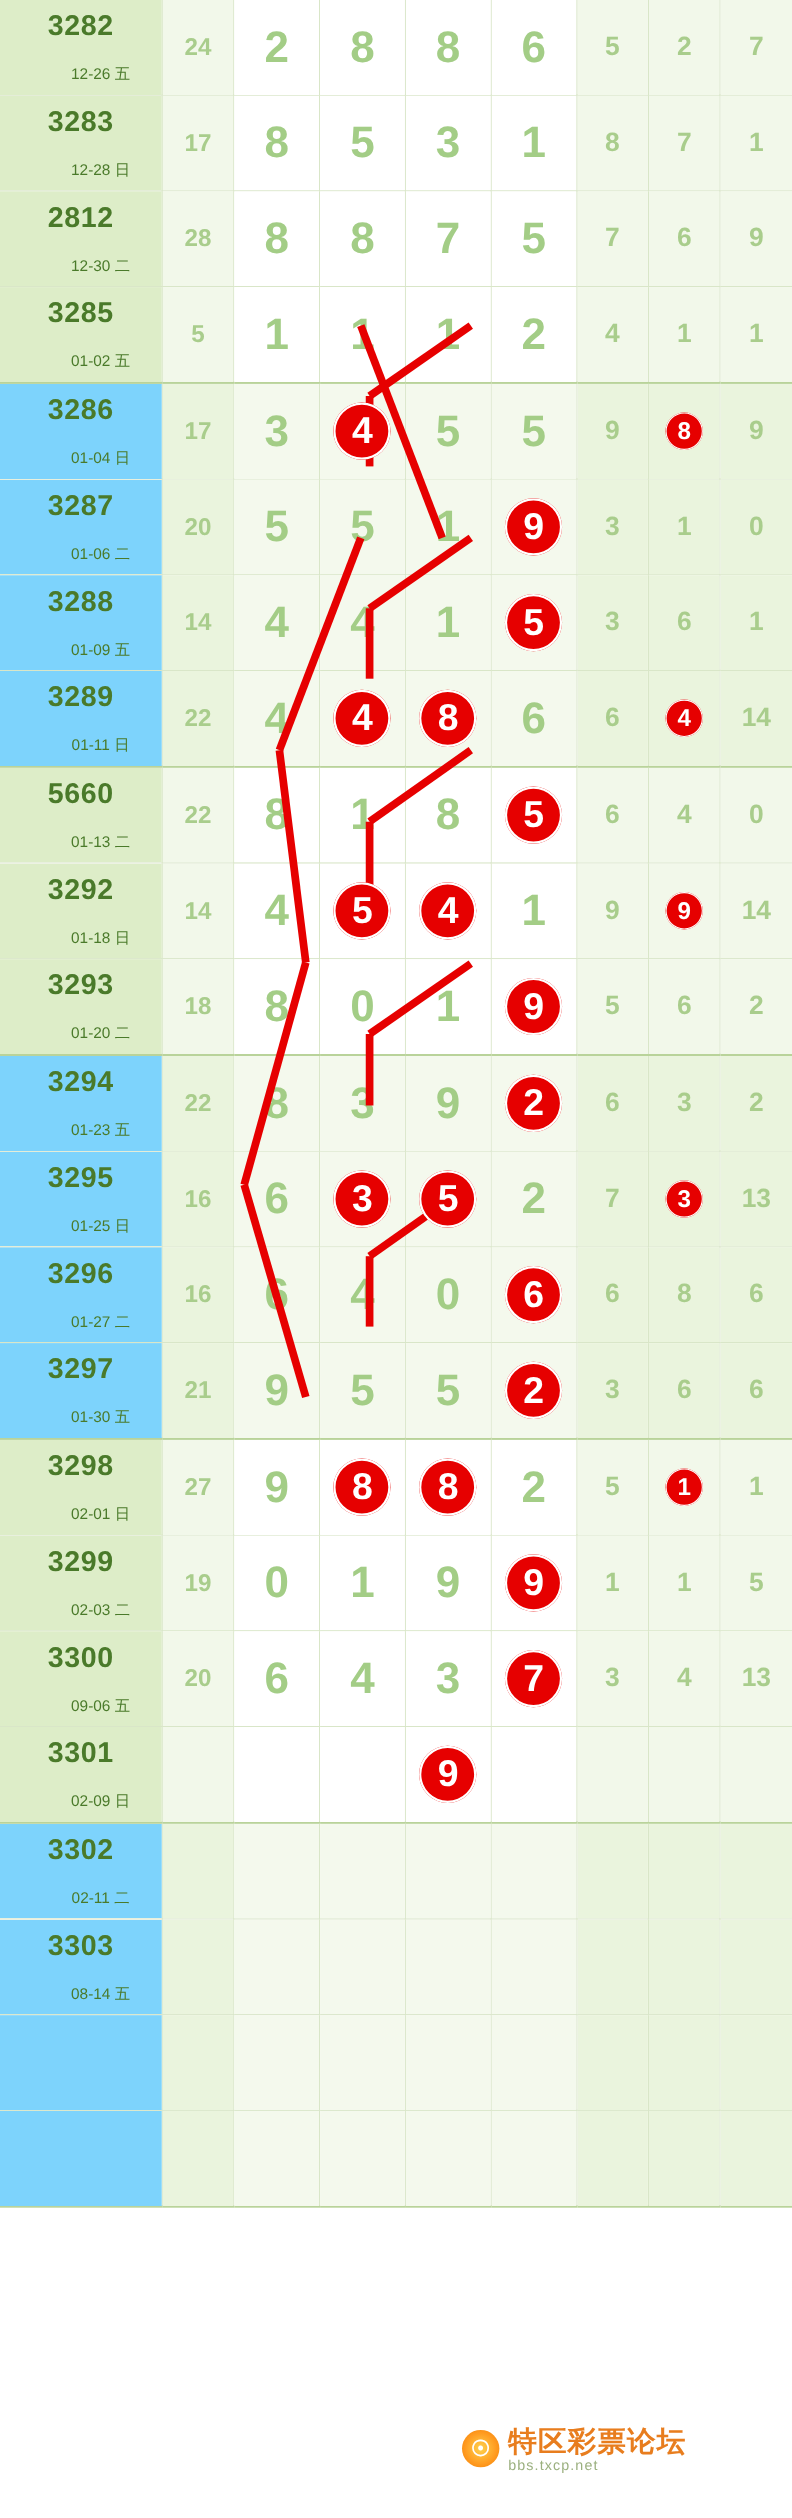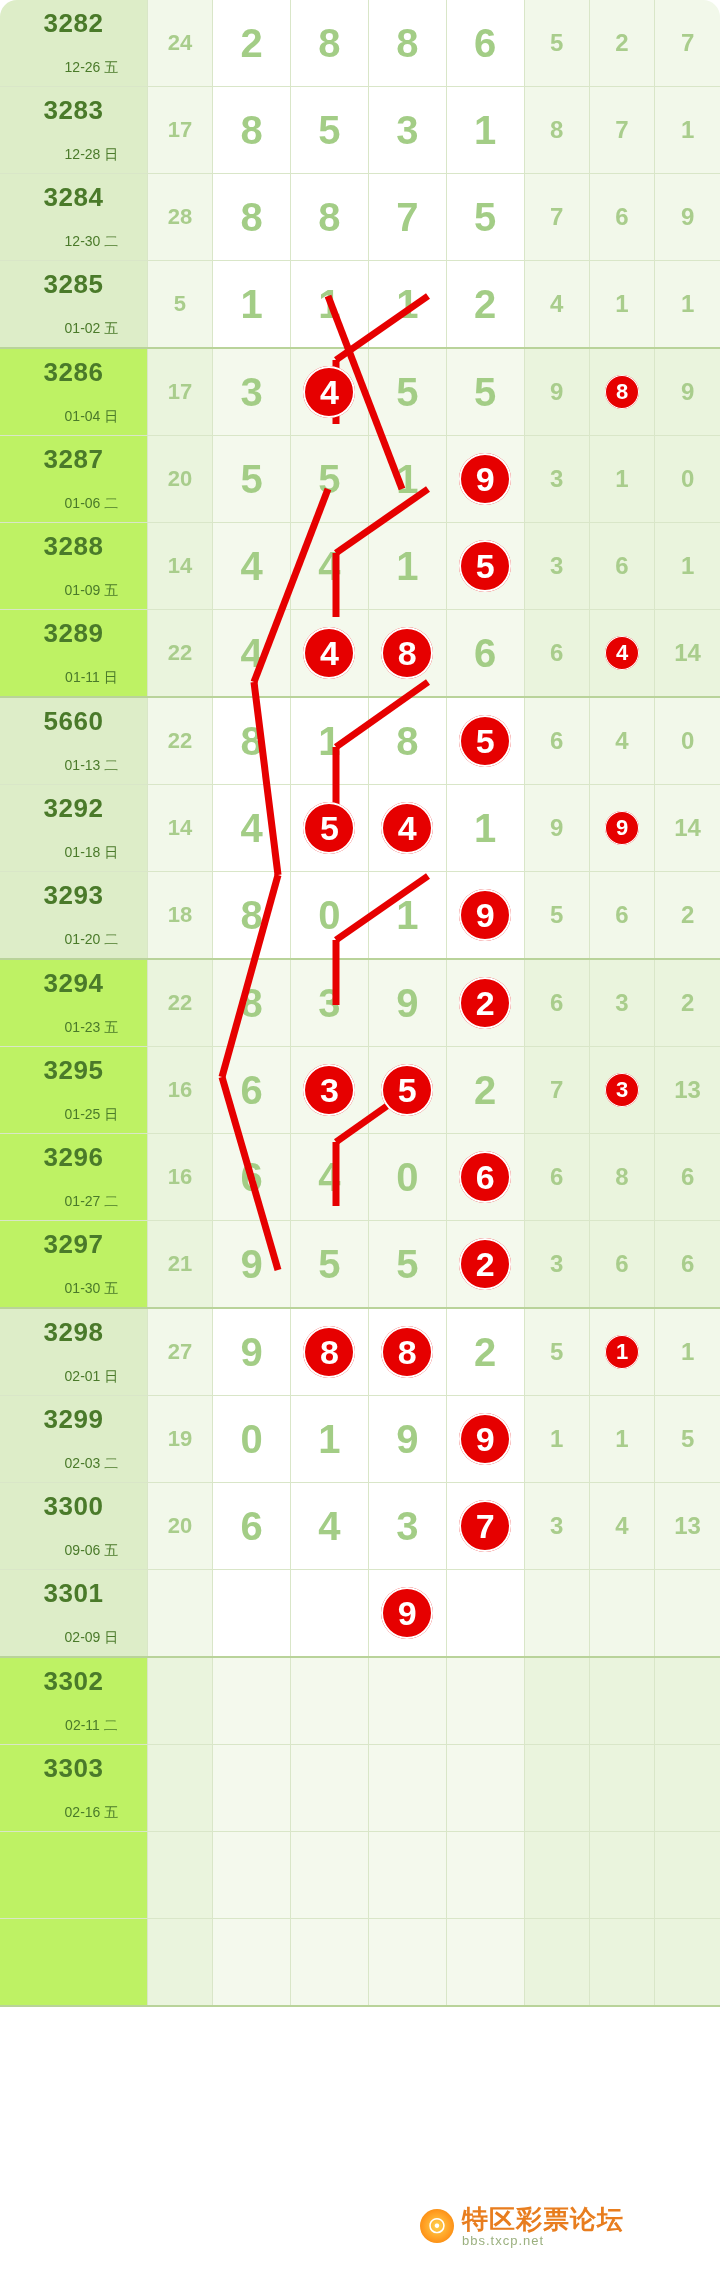--- a/index.html
+++ b/index.html
@@ -7,21 +7,20 @@
     width:720px;
     background:#ffffff;
     font-family:"Liberation Sans", sans-serif;
     -webkit-font-smoothing:antialiased;
   }
   #wrap{
     position:relative;
     width:720px;
     height:2289px;
     overflow:hidden;
-    border-radius:17px;
   }
   table.lotto{
     border-collapse:collapse;
     width:720px;
     table-layout:fixed;
   }
   table.lotto td{
     padding:0;
     margin:0;
     border-right:1px solid #d9e6c8;
@@ -34,21 +33,21 @@
   
   col.c-issue{width:140px;}
   col.c-sum{width:62px;}
   col.c-d{width:74px;}
   col.c-t{width:62px;}
 
   td.issue{
     background:#ddedc8;
     border-right:1px solid #cbe0b0;
   }
-  td.issue.alt{background:#bef264;}
+  td.issue.alt{background:#7dd3fc;}
   .issue-no{
     font-size:26px;
     font-weight:bold;
     color:#4a7a2a;
     line-height:1.05;
     letter-spacing:0.5px;
   }
   .issue-date{
     font-size:14px;
     color:#4a7a2a;
@@ -202,21 +201,21 @@
           <td class="digit">8</td>
           <td class="digit">5</td>
           <td class="digit">3</td>
           <td class="digit">1</td>
           <td class="tail">8</td>
           <td class="tail">7</td>
           <td class="tail last">1</td>
         </tr>
         <tr>
           <td class="issue">
-            <div class="issue-no">3284</div>
+            <div class="issue-no">2812</div>
             <div class="issue-date">12-30 二</div>
           </td>
           <td class="sum">28</td>
           <td class="digit">8</td>
           <td class="digit">8</td>
           <td class="digit">7</td>
           <td class="digit">5</td>
           <td class="tail">7</td>
           <td class="tail">6</td>
           <td class="tail last">9</td>
@@ -455,21 +454,21 @@
           <td class="digit shade"></td>
           <td class="digit shade"></td>
           <td class="digit shade"></td>
           <td class="tail shade"></td>
           <td class="tail shade"></td>
           <td class="tail shade last"></td>
         </tr>
         <tr>
           <td class="issue alt">
             <div class="issue-no">3303</div>
-            <div class="issue-date">02-16 五</div>
+            <div class="issue-date">08-14 五</div>
           </td>
           <td class="sum shade"></td>
           <td class="digit shade"></td>
           <td class="digit shade"></td>
           <td class="digit shade"></td>
           <td class="digit shade"></td>
           <td class="tail shade"></td>
           <td class="tail shade"></td>
           <td class="tail shade last"></td>
         </tr>

